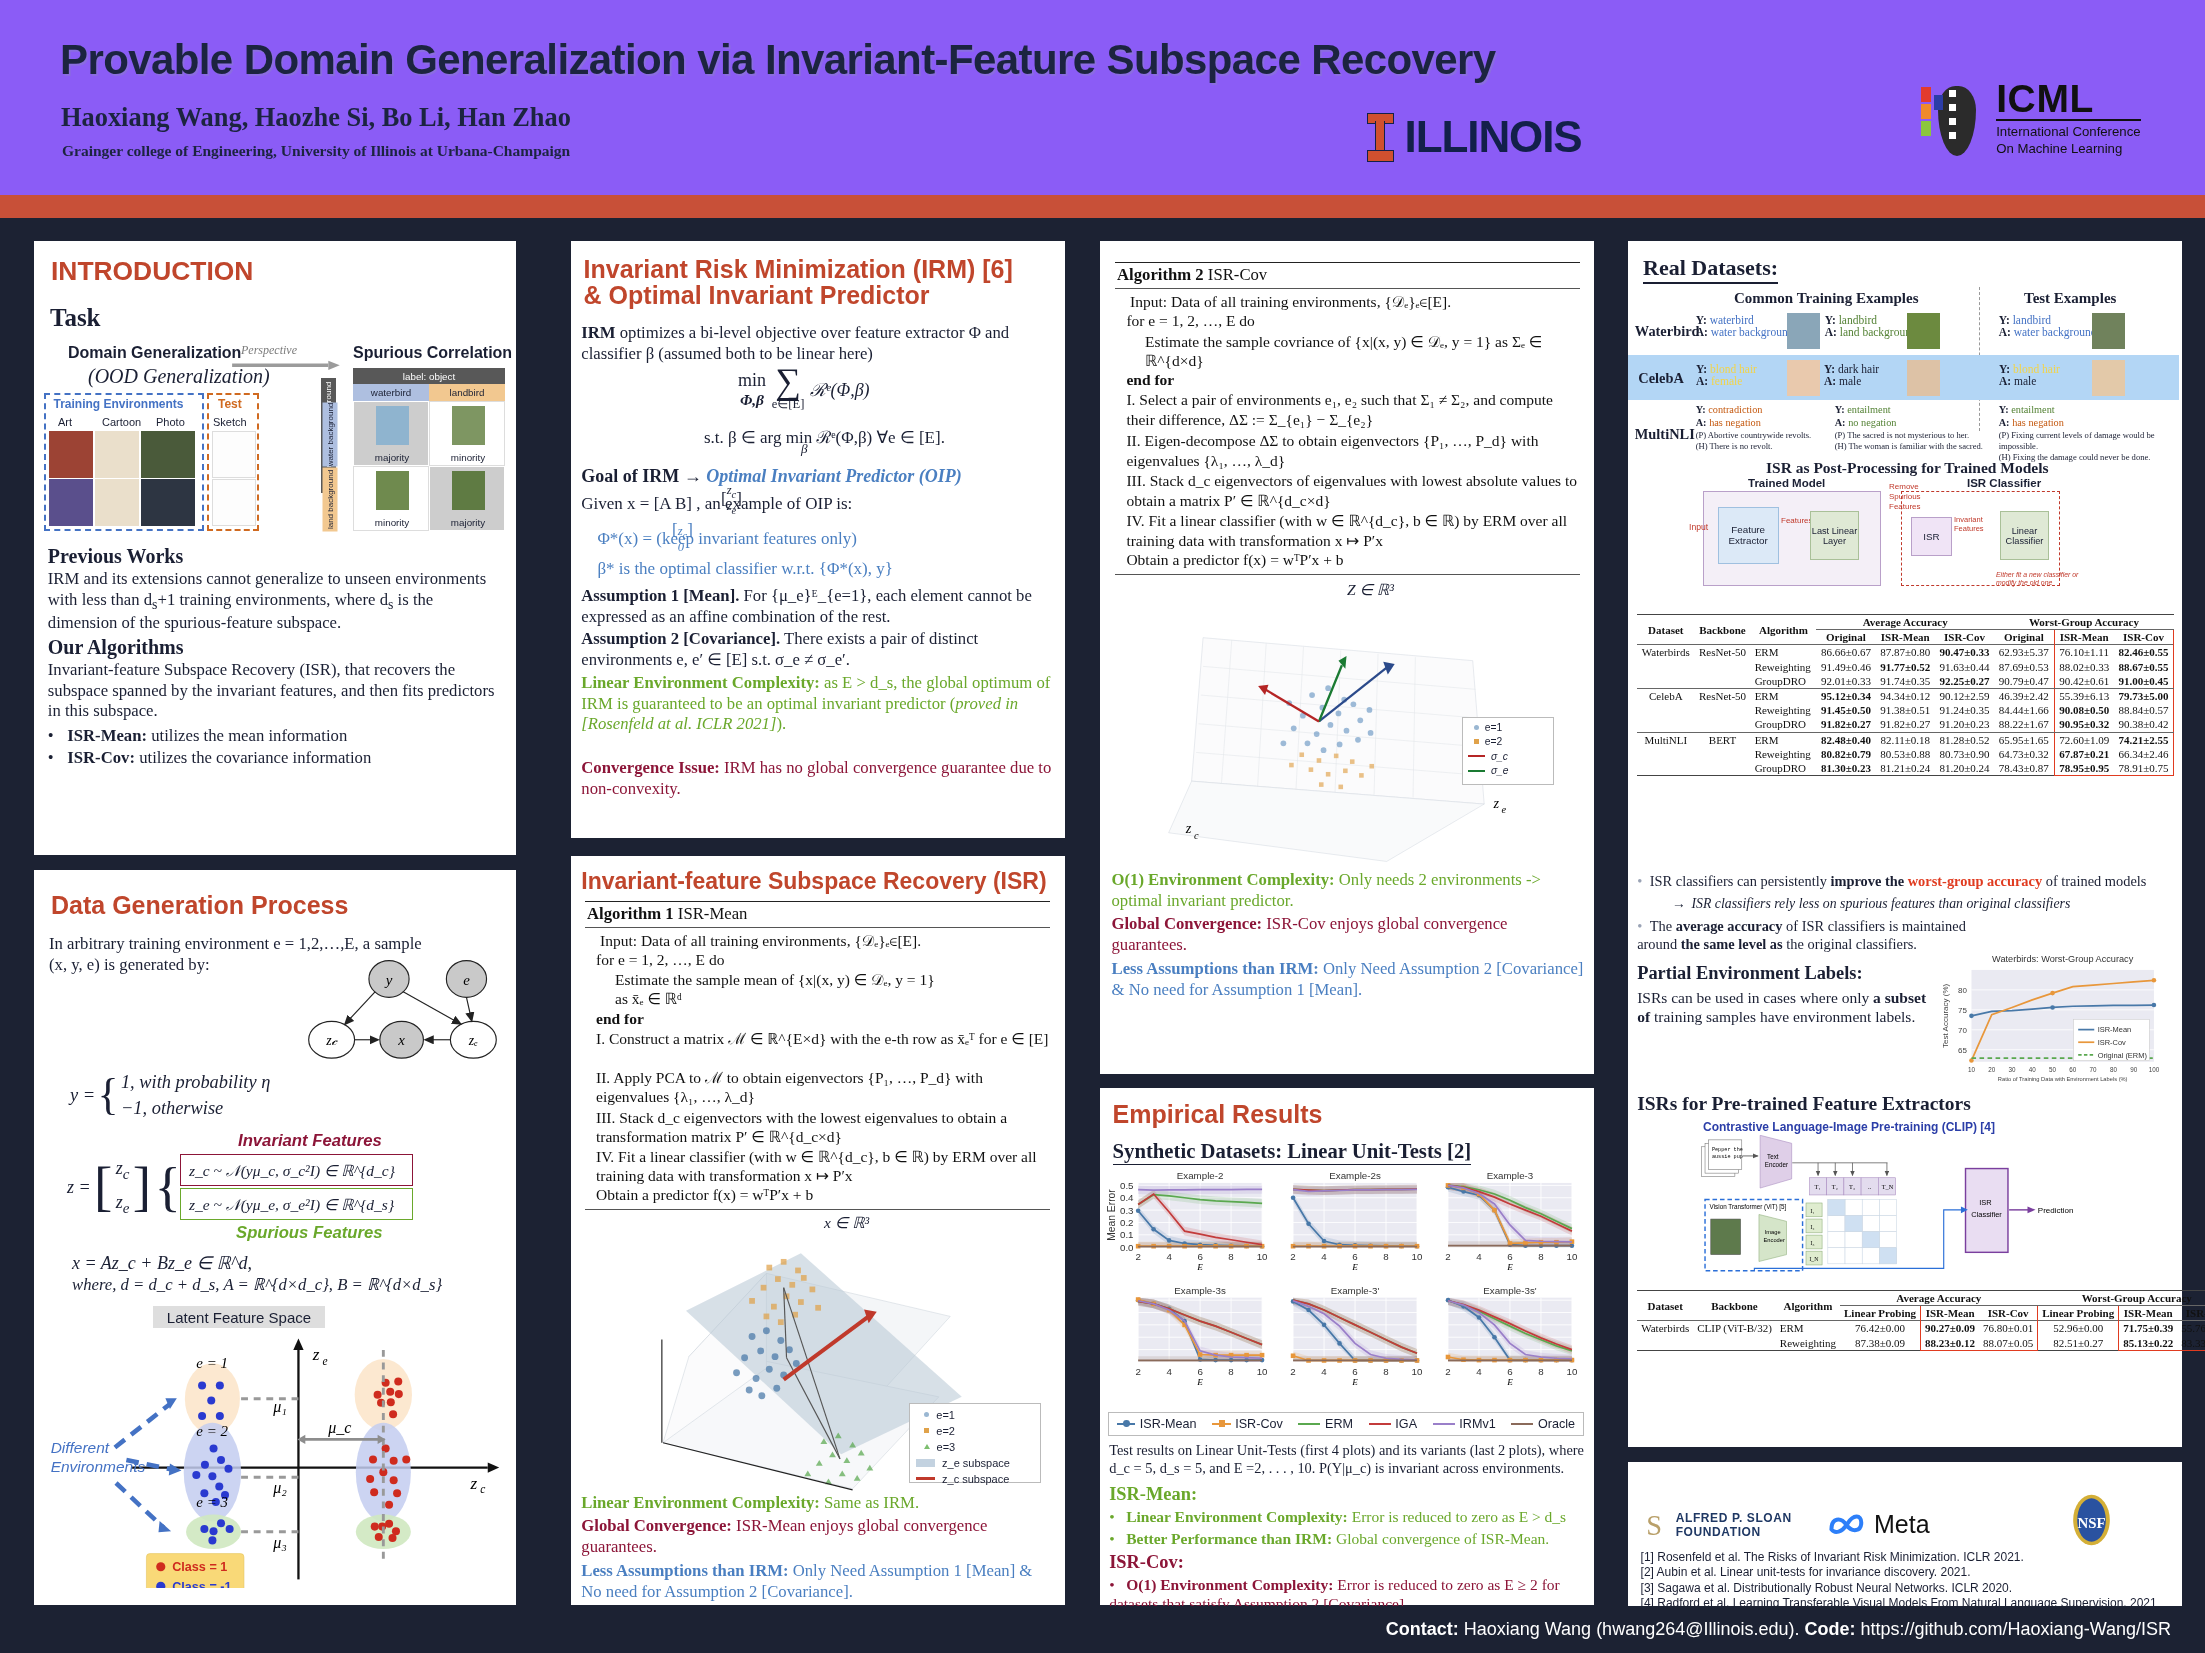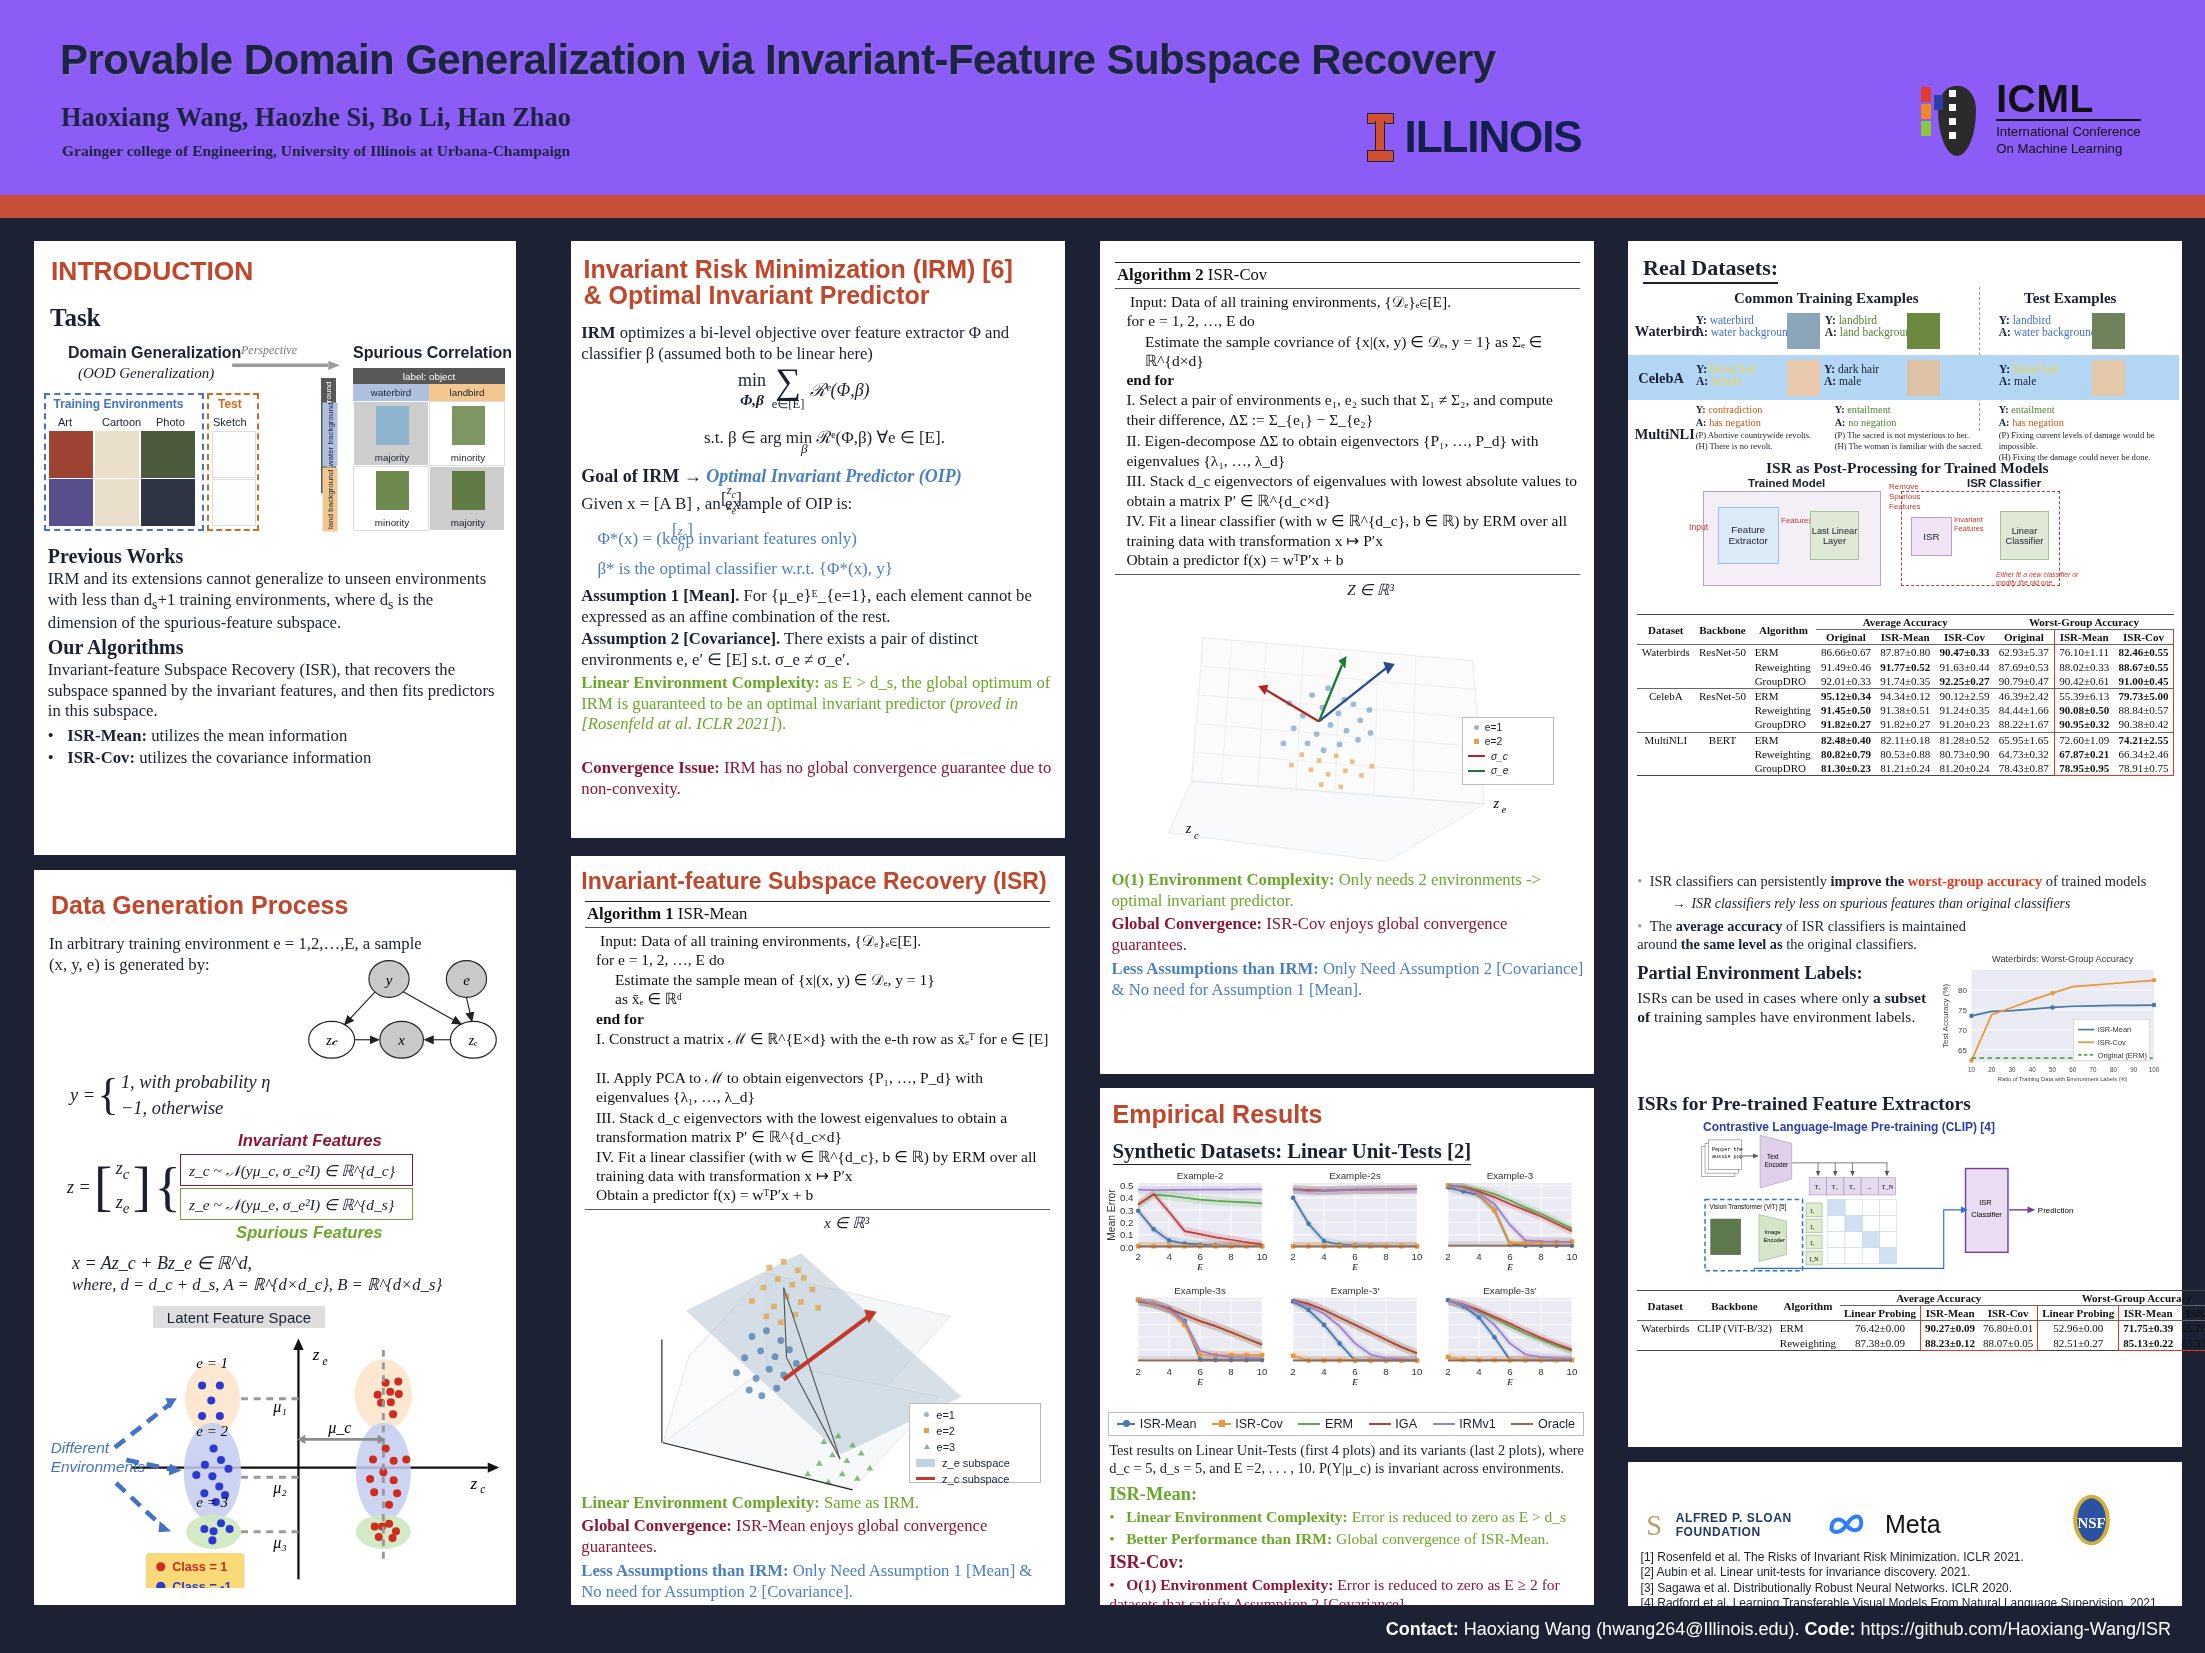--- a/index.html
+++ b/index.html
@@ -111,21 +111,21 @@
     </div>
   </div>
   <div class="rule-orange"></div>
 </div>
 
 <div class="panel" style="left:34px; top:241px; width:482px; height:614px;">
   <div class="sect-title" style="position:absolute;left:17px;top:16px;font-size:26.4px;">INTRODUCTION</div>
   <div class="h-serif" style="position:absolute;left:16px;top:63px;font-size:25px;">Task</div>
 
   <div class="cap" style="position:absolute;left:34px;top:103px;font-size:16px;">Domain Generalization</div>
-  <div class="body-txt ital" style="position:absolute;left:44px;top:123px;font-size:15px;">(OOD Generalization)</div>
+  <div class="body-txt ital" style="position:absolute;left:54px;top:123px;font-size:20px;">(OOD Generalization)</div>
 
   <div style="position:absolute;left:207px;top:102px;font-size:12px;font-family:'Liberation Serif',serif;font-style:italic;color:#7b7b7b;">Perspective</div>
   <svg style="position:absolute;left:198px;top:118px;" width="109" height="12.6" viewBox="0 0 190 22">
     <line x1="0" y1="11" x2="168" y2="11" stroke="#9b9b9b" stroke-width="6"></line>
     <polygon points="168,3 188,11 168,19" fill="#9b9b9b"></polygon>
   </svg>
 
   <div class="cap" style="position:absolute;left:319px;top:103px;font-size:16px;">Spurious Correlation</div>
 
   <div class="dash-box" style="position:absolute;left:10.3px;top:152px;width:160px;height:138px;border-color:#4472c4;"></div>
@@ -1448,21 +1448,21 @@
   <div style="position:absolute;left:17px;top:49px;display:flex;align-items:center;gap:5.7px;">
     <svg width="25" height="30" viewBox="0 0 44 52">
         <text x="2" y="42" font-size="50" font-family="Liberation Serif, serif" fill="#b9a06a">S</text>
       </svg>
     <div style="font-family:'Liberation Sans',sans-serif;color:#1f3864;font-weight:bold;font-size:12px;line-height:1.15;letter-spacing:0.6px;">
       <div>ALFRED P. SLOAN</div>
       <div>FOUNDATION</div>
     </div>
   </div>
 
-  <div style="position:absolute;left:201px;top:48px;display:flex;align-items:center;gap:19px;">
+  <div style="position:absolute;left:201px;top:48px;display:flex;align-items:center;gap:8px;">
     <svg width="37" height="26.4" viewBox="0 0 64 46">
       <path d="M4 32 C4 12, 20 10, 30 24 C40 38, 56 36, 56 20 C56 6, 42 6, 32 22 C22 38, 10 40, 4 32 Z" fill="none" stroke="#2d7ff9" stroke-width="7" stroke-linecap="round"></path>
     </svg>
     <span style="font-family:'Liberation Sans',sans-serif;font-size:25px;color:#111;">Meta</span>
   </div>
 
   <div style="position:absolute;left:436px;top:27.6px;width:55px;height:60px;">
     <svg width="55" height="60" viewBox="0 0 96 104">
       <ellipse cx="48" cy="52" rx="32" ry="44" fill="#d4af37"></ellipse>
       <ellipse cx="48" cy="52" rx="25" ry="38" fill="#2a52a0"></ellipse>

